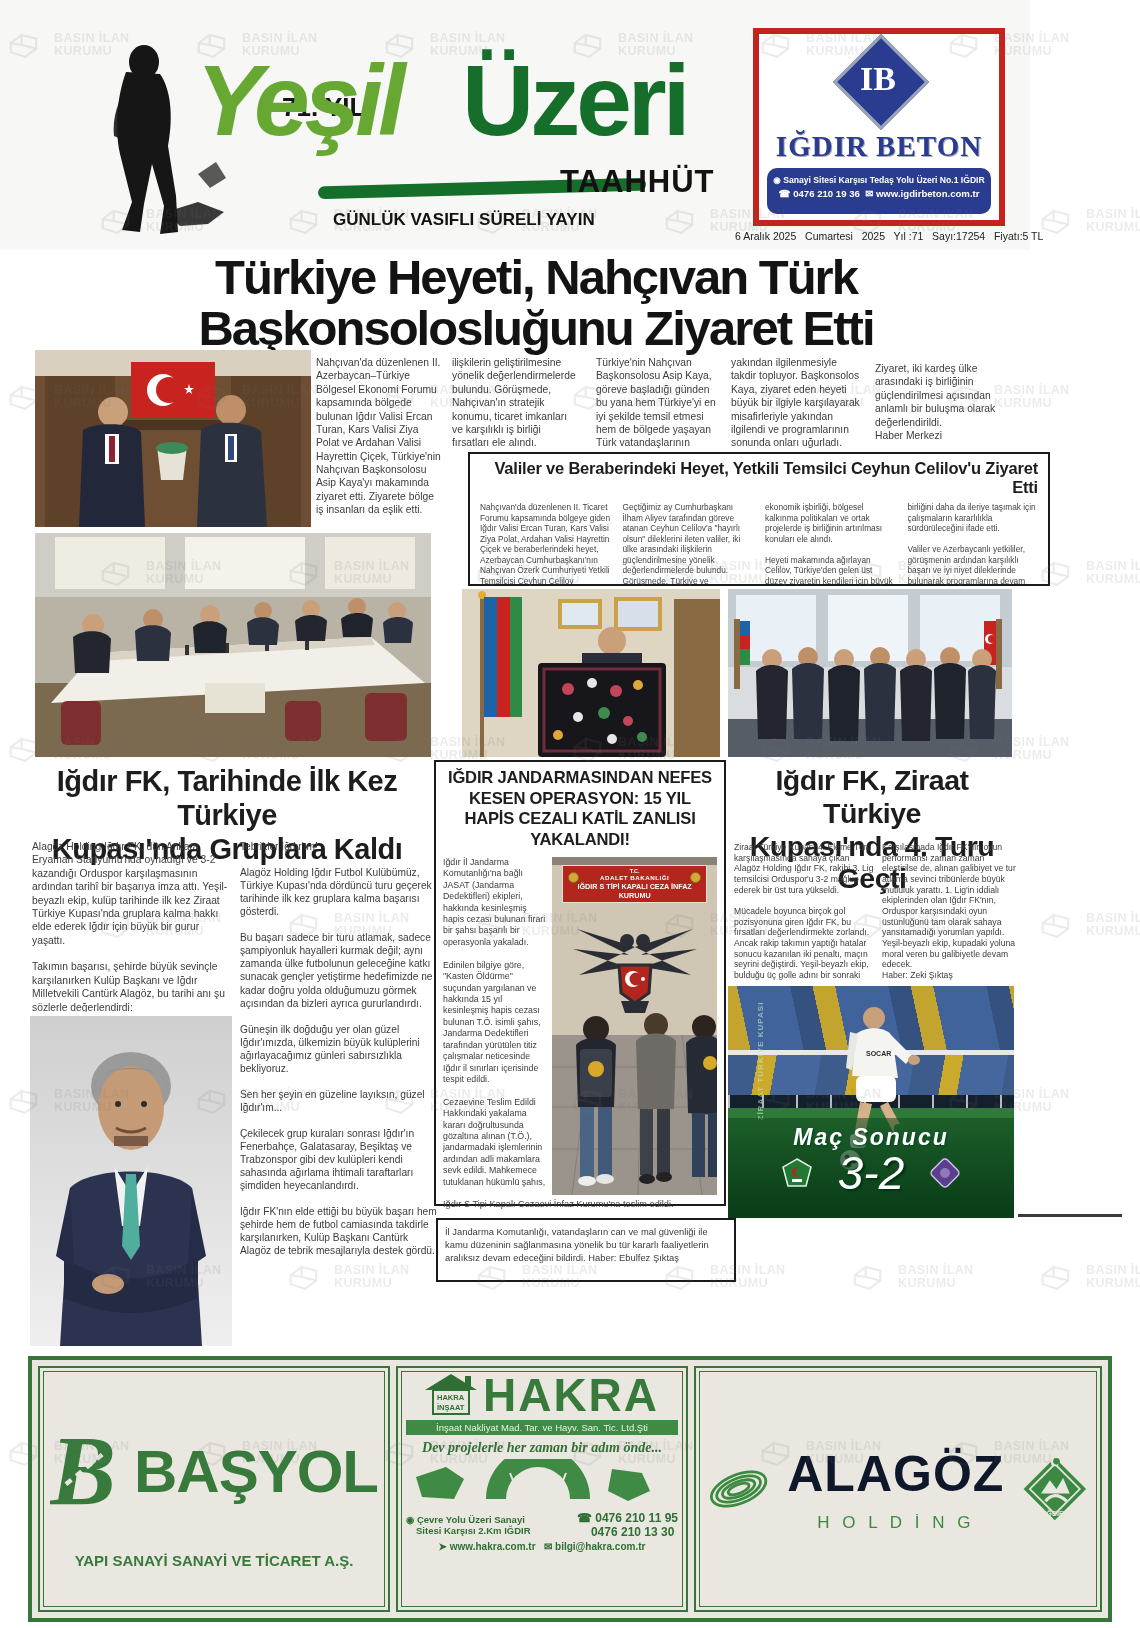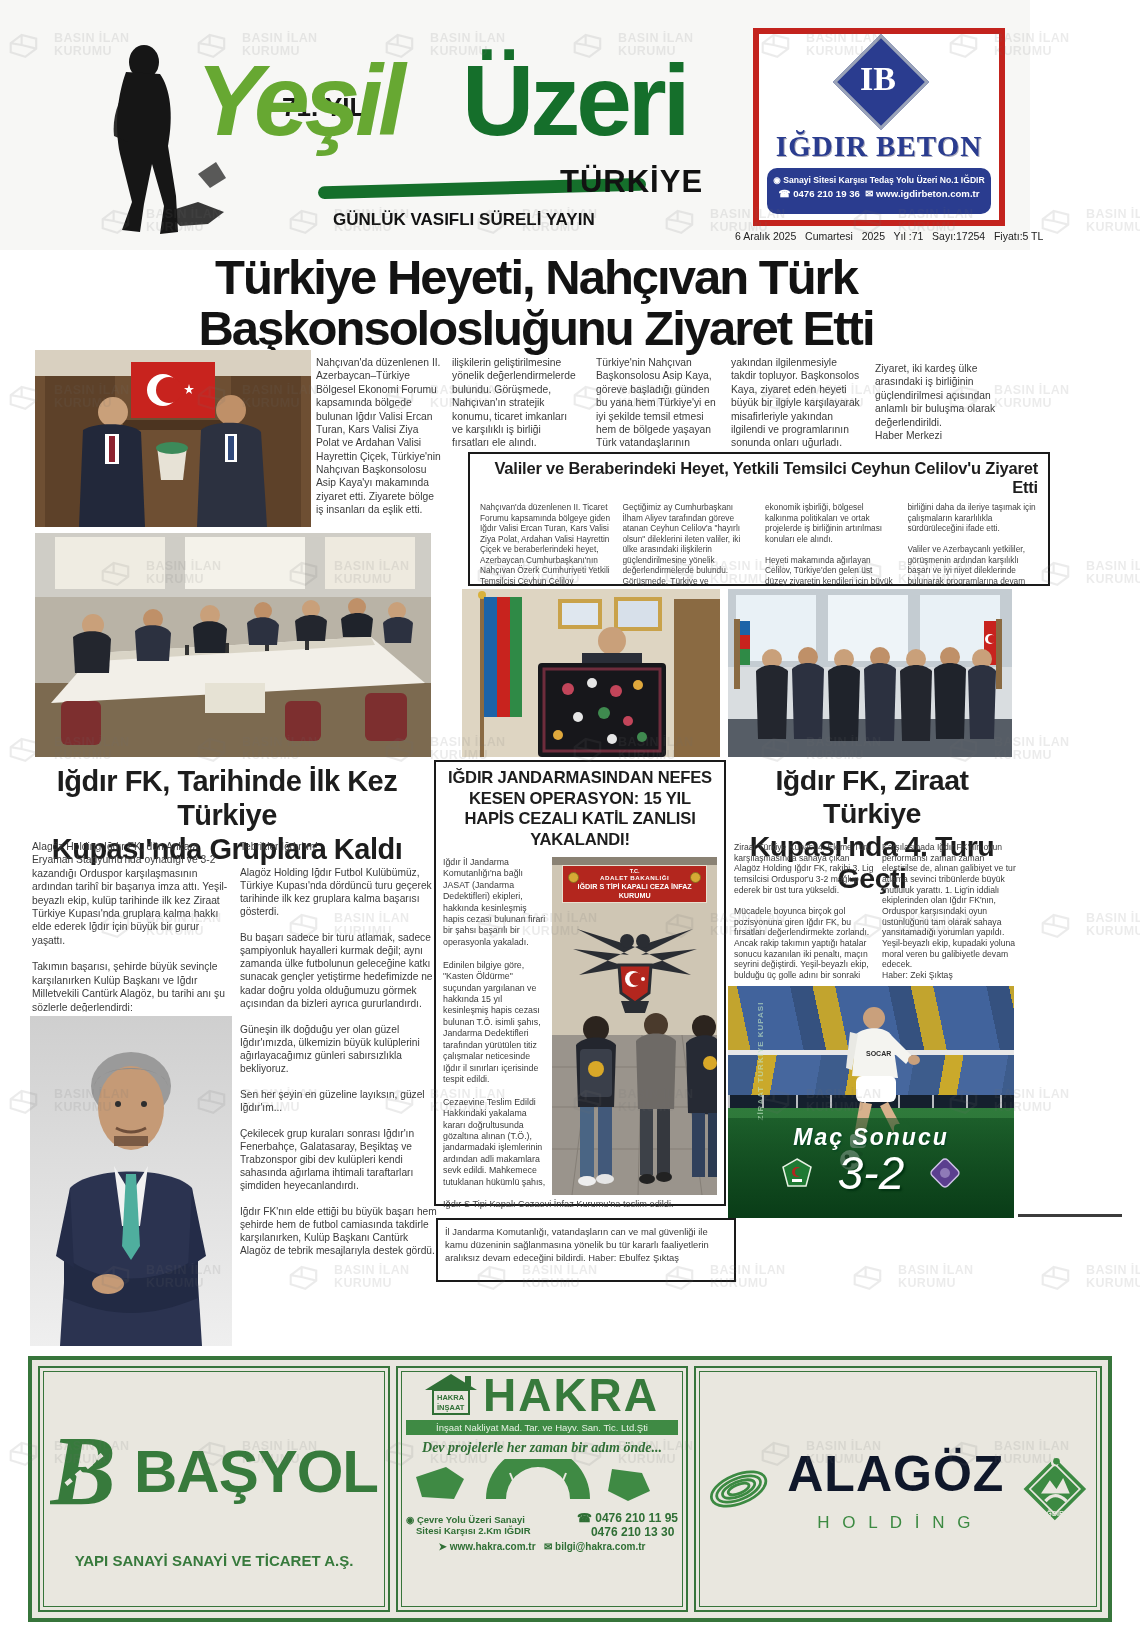--- a/index.html
+++ b/index.html
@@ -66,21 +66,21 @@
         <path d="M78 38 C70 60 66 90 72 120 L84 168 L74 196 L92 198 L96 170 L104 130 L116 172 L112 200 L130 198 L128 162 L120 112 C126 80 122 54 112 40 Z"></path>
         <path d="M80 52 C70 66 64 84 66 102 L80 108 Z" opacity=".9"></path>
         <path d="M118 178 L150 168 L176 178 L160 190 L132 192 Z" opacity=".85"></path>
         <path d="M150 140 L168 128 L178 144 L162 154 Z" opacity=".7"></path>
       </g>
     </svg>
     <div class="abs" style="left:282px;top:92px;font-size:26px;font-weight:bold;color:#151515;">71. YIL</div>
     <div class="abs logo-yesil" style="left:196px;top:50px;">Yeşil</div>
     <div class="abs logo-igdir" style="left:462px;top:50px;">Üzeri</div>
     <div class="abs" style="left:318px;top:182px;width:328px;height:13px;background:#156f2b;border-radius:8px;transform:rotate(-1.5deg);"></div>
-    <div class="abs gazetesi" style="left:560px;top:164px;">TÜRKİYE</div>
+    <div class="abs gazetesi" style="left:560px;top:164px;">TAAHHÜT</div>
     <div class="abs tagline" style="left:333px;top:210px;">GÜNLÜK VASIFLI SÜRELİ YAYIN</div>
 
     <div id="beton" class="abs" style="left:753px;top:28px;width:240px;height:186px;">
       <div class="abs" style="left:88px;top:14px;width:62px;height:62px;background:#2a3c8f;border:3px solid #9aa3b8;transform:rotate(45deg);"></div>
       <div class="abs" style="left:88px;top:26px;width:62px;text-align:center;font-family:'Liberation Serif',serif;font-size:34px;font-weight:bold;color:#fff;">IB</div>
       <div class="abs beton-name" style="left:0;top:96px;width:100%;">IĞDIR BETON</div>
       <div class="beton-pill">
         <div class="l1">
           <span>◉</span>
           <span>Sanayi Sitesi Karşısı Tedaş Yolu Üzeri No.1 IĞDIR</span>

